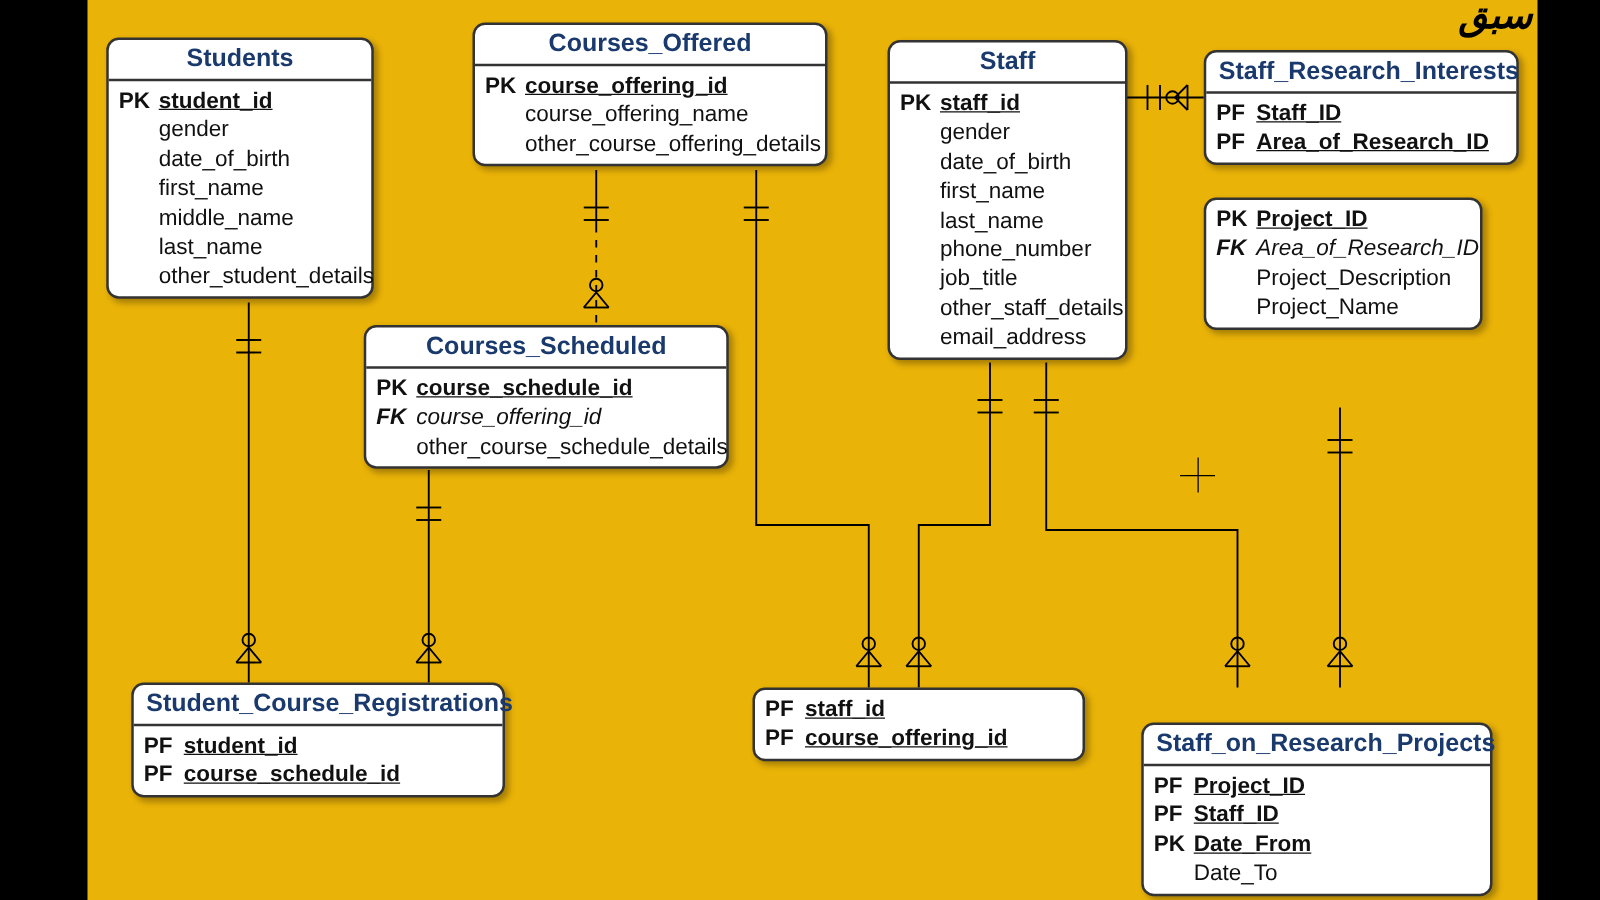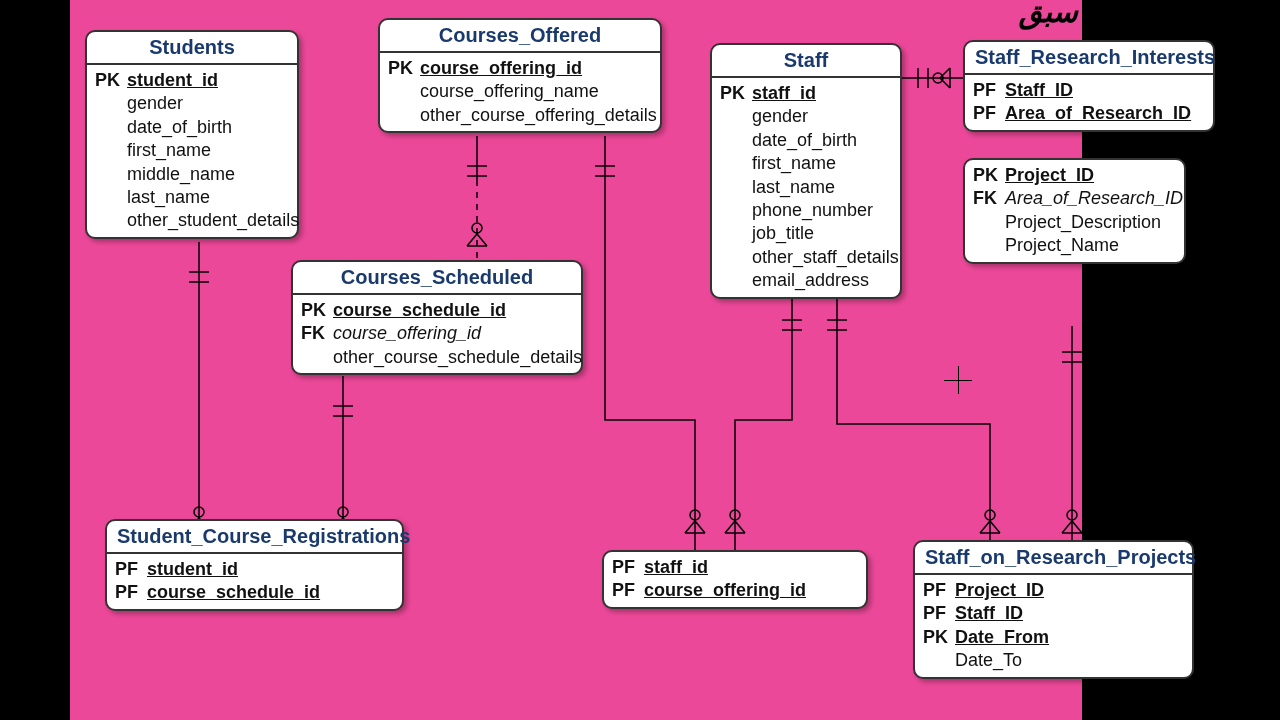--- a/index.html
+++ b/index.html
@@ -1,23 +1,23 @@
 <!DOCTYPE html>
 <html><head>
 <meta charset="utf-8">
 <style>
   html,body{margin:0;padding:0;width:1280px;height:720px;background:#000;font-family:Arial,Helvetica,sans-serif;overflow:hidden}
-  .canvas{position:absolute;left:70px;top:0;width:1012px;height:720px;background:#ec4899}
+  .canvas{position:absolute;left:70px;top:0;width:1160px;height:720px;background:#eab308}
   .watermark{position:absolute;right:4px;top:-6px;font-size:30px;font-weight:bold;font-style:italic;color:#000;direction:rtl}
   .entity{position:absolute;background:#fff;border:2px solid #333;border-radius:10px;box-shadow:3px 3px 5px rgba(0,0,0,0.3)}
   .entity .title{text-align:center;font-weight:bold;font-size:20px;color:#1a3a6e;border-bottom:2px solid #333;padding:4px 10px}
   .entity .attrs{padding:4px 8px}
   .row{display:flex;font-size:18px;color:#111;line-height:1.3}
   .keycol{width:32px;font-weight:bold;flex-shrink:0}
-  .keycol.fk{}
+  .keycol.fk{font-style:italic}
   .name{white-space:nowrap}
   .name.u{text-decoration:underline;font-weight:bold}
   .name.i{font-style:italic}
   svg.rels{position:absolute;left:0;top:0;width:1160px;height:720px;pointer-events:none}
   svg.rels line,svg.rels polyline,svg.rels circle{stroke:#000;stroke-width:1.5;fill:none}
   .cursor{position:absolute;pointer-events:none}
   .cursor:before,.cursor:after{content:"";position:absolute;background:transparent}
   .cursor:before{left:-14px;top:0;width:28px;border-top:1.5px solid #000}
   .cursor:after{top:-14px;left:0;height:28px;border-left:1.5px solid #000}
 </style>
@@ -132,21 +132,21 @@
           <div class="keycol"></div>
           <div class="name">course_offering_name</div>
         </div>
         <div class="row">
           <div class="keycol"></div>
           <div class="name">other_course_offering_details</div>
         </div>
       </div>
   </div>
 
-  <div class="entity" style="left:640px;top:43px;width:188px">
+  <div class="entity" style="left:640px;top:32px;width:188px">
     <div class="title">Staff</div>
     <div class="attrs">
         <div class="row">
           <div class="keycol">PK</div>
           <div class="name u">staff_id</div>
         </div>
         <div class="row">
           <div class="keycol"></div>
           <div class="name">gender</div>
         </div>
@@ -227,21 +227,21 @@
           <div class="keycol fk">FK</div>
           <div class="name i">course_offering_id</div>
         </div>
         <div class="row">
           <div class="keycol"></div>
           <div class="name">other_course_schedule_details</div>
         </div>
       </div>
   </div>
 
-  <div class="entity" style="left:35px;top:519px;width:295px">
+  <div class="entity" style="left:35px;top:546px;width:295px">
     <div class="title">Student_Course_Registrations</div>
     <div class="attrs">
         <div class="row">
           <div class="keycol">PF</div>
           <div class="name u">student_id</div>
         </div>
         <div class="row">
           <div class="keycol">PF</div>
           <div class="name u">course_schedule_id</div>
         </div>
@@ -254,21 +254,21 @@
           <div class="keycol">PF</div>
           <div class="name u">staff_id</div>
         </div>
         <div class="row">
           <div class="keycol">PF</div>
           <div class="name u">course_offering_id</div>
         </div>
       </div>
   </div>
 
-  <div class="entity" style="left:843px;top:540px;width:277px">
+  <div class="entity" style="left:843px;top:578px;width:277px">
     <div class="title">Staff_on_Research_Projects</div>
     <div class="attrs">
         <div class="row">
           <div class="keycol">PF</div>
           <div class="name u">Project_ID</div>
         </div>
         <div class="row">
           <div class="keycol">PF</div>
           <div class="name u">Staff_ID</div>
         </div>

